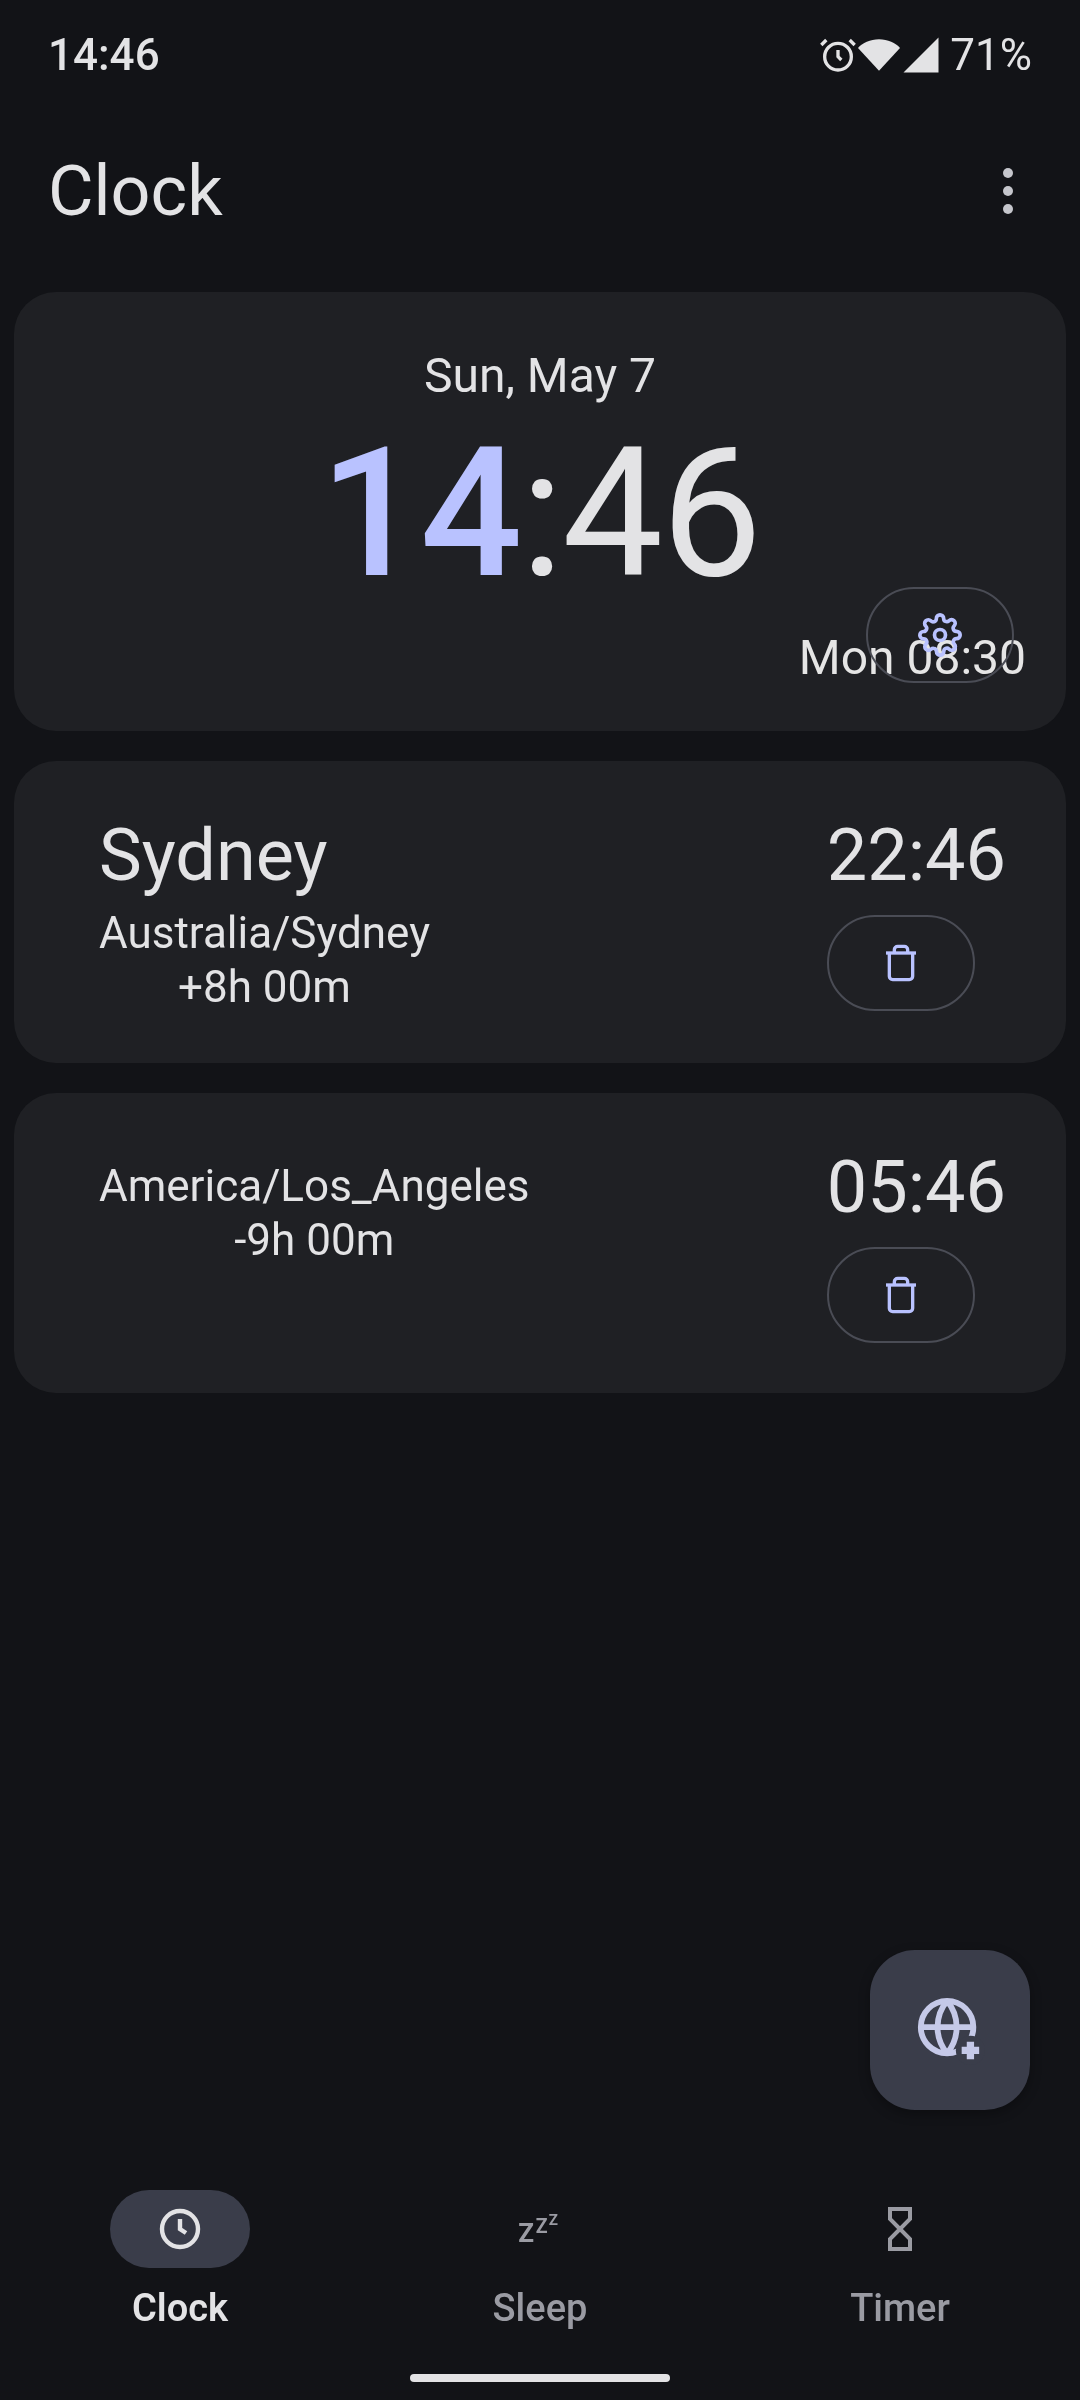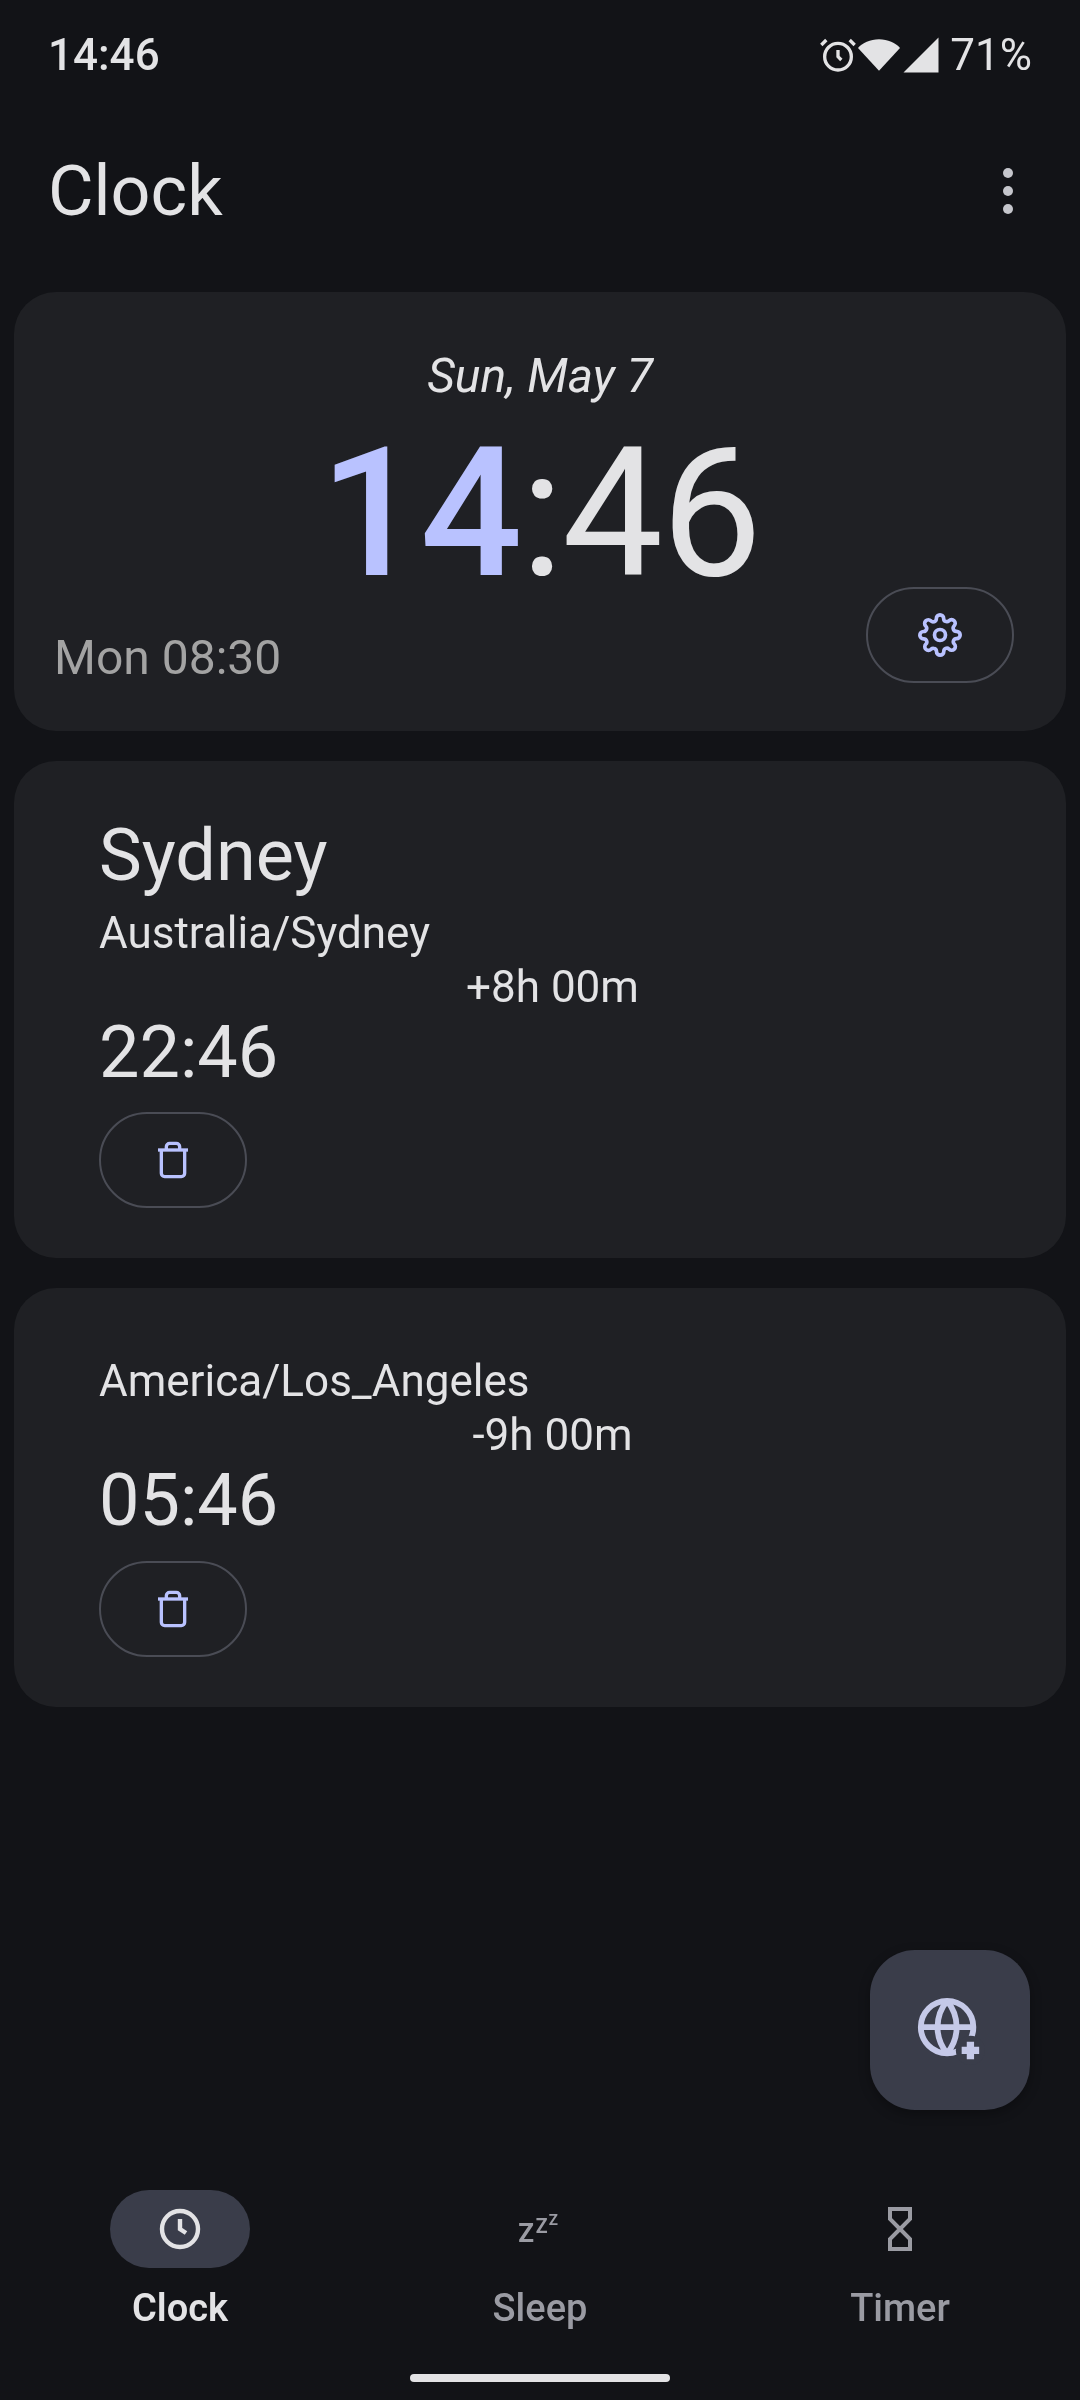--- a/index.html
+++ b/index.html
@@ -31,26 +31,26 @@
     }
     .header-title { font-size: 70px; font-weight: 400; color: #e3e3e5; }
     .more-btn { width: 48px; height: 48px; display: flex; align-items: center; justify-content: center; }
     .main-clock-card {
       margin: 20px 14px;
       background: #1f2024;
       border-radius: 42px;
       padding: 55px 40px 45px;
       position: relative;
     }
-    .main-date { font-size: 48px; text-align: center; color: #e3e3e5; font-weight: 400; margin-bottom: 20px; font-style: italic; }
+    .main-date { font-size: 48px; text-align: center; color: #e3e3e5; font-weight: 400; margin-bottom: 20px; }
     .main-time { font-size: 180px; text-align: center; font-weight: 500; line-height: 1; letter-spacing: -2px; }
     .main-time .hours { color: #b9c2ff; }
     .main-time .colon { color: #e3e3e5; font-weight: 400; }
     .main-time .mins { color: #e3e3e5; font-weight: 400; }
-    .next-alarm { font-size: 48px; text-align: left; color: #a3a3a3; margin-top: 25px; font-weight: 400; }
+    .next-alarm { font-size: 48px; text-align: right; color: #e5e5e5; margin-top: 25px; font-weight: 400; }
     .gear-btn {
       position: absolute;
       right: 52px;
       bottom: 48px;
       width: 148px;
       height: 96px;
       border: 2px solid #4a4c55;
       border-radius: 50px;
       display: flex;
       align-items: center;
@@ -58,21 +58,20 @@
       background: transparent;
     }
     .city-card {
       margin: 30px 14px 0;
       background: #1f2024;
       border-radius: 42px;
       padding: 55px 60px 50px 85px;
       display: flex;
       justify-content: space-between;
       position: relative;
-      flex-direction: column;
     }
     .city-left { display: flex; flex-direction: column; }
     .city-name { font-size: 72px; color: #e3e3e5; font-weight: 400; line-height: 1.1; }
     .city-tz { font-size: 44px; color: #e3e3e5; font-weight: 400; margin-top: 12px; }
     .city-offset { font-size: 44px; color: #e3e3e5; font-weight: 400; margin-top: 2px; text-align: center; }
     .city-right { display: flex; flex-direction: column; align-items: flex-start; }
     .city-time { font-size: 72px; color: #e3e3e5; font-weight: 400; line-height: 1.1; }
     .delete-btn {
       width: 148px;
       height: 96px;

